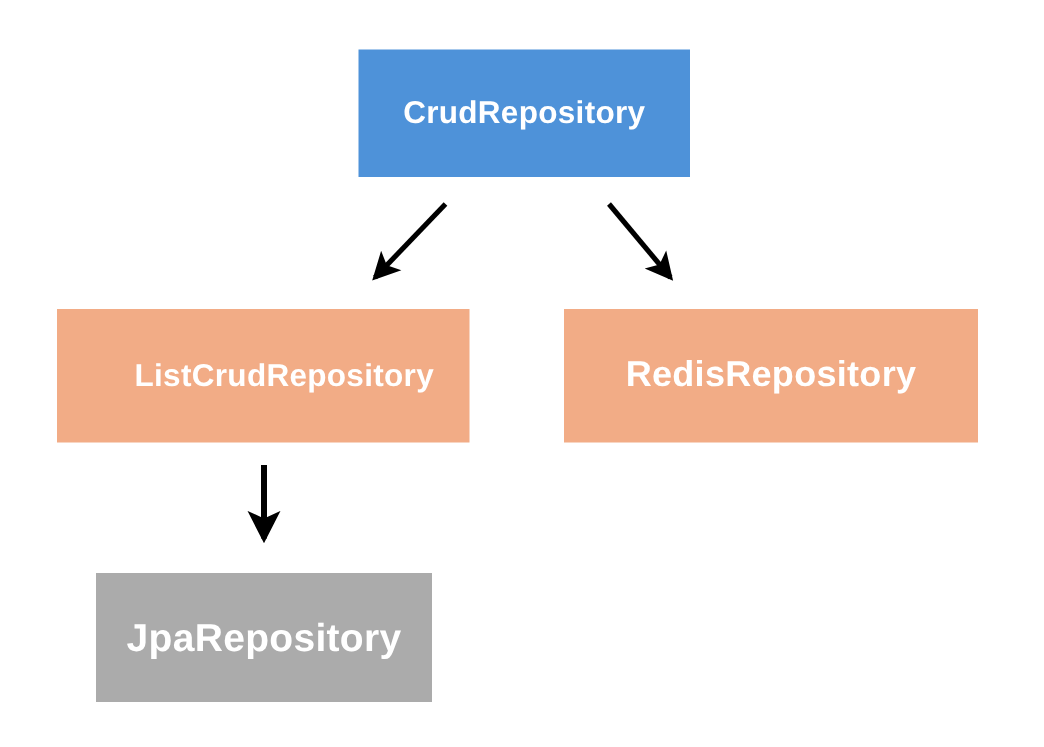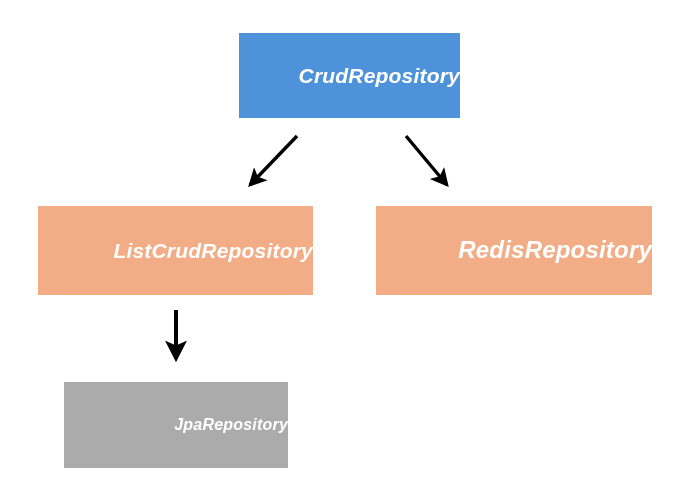--- a/index.html
+++ b/index.html
@@ -15,28 +15,27 @@
     position: relative;
     width: 696px;
     height: 498px;
     background: #ffffff;
     overflow: hidden;
   }
   .node {
     position: absolute;
     display: flex;
     align-items: center;
-    justify-content: flex-end;
+    justify-content: center;
     box-sizing: border-box;
     color: #ffffff;
     font-weight: bold;
     letter-spacing: 0.2px;
     text-align: center;
     line-height: 1.1;
-    font-style: italic;
     -webkit-font-smoothing: antialiased;
   }
   .node-label {
     display: block;
     white-space: nowrap;
   }
   #node-crud-repository {
     left: 239px;
     top: 33px;
     width: 221px;
@@ -60,21 +59,21 @@
     height: 89px;
     background: #f2ac86;
     font-size: 24px;
   }
   #node-jpa-repository {
     left: 64px;
     top: 382px;
     width: 224px;
     height: 86px;
     background: #ababab;
-    font-size: 16px;
+    font-size: 26px;
   }
   #edge-layer {
     position: absolute;
     left: 0;
     top: 0;
     width: 696px;
     height: 498px;
     pointer-events: none;
   }
 </style>

